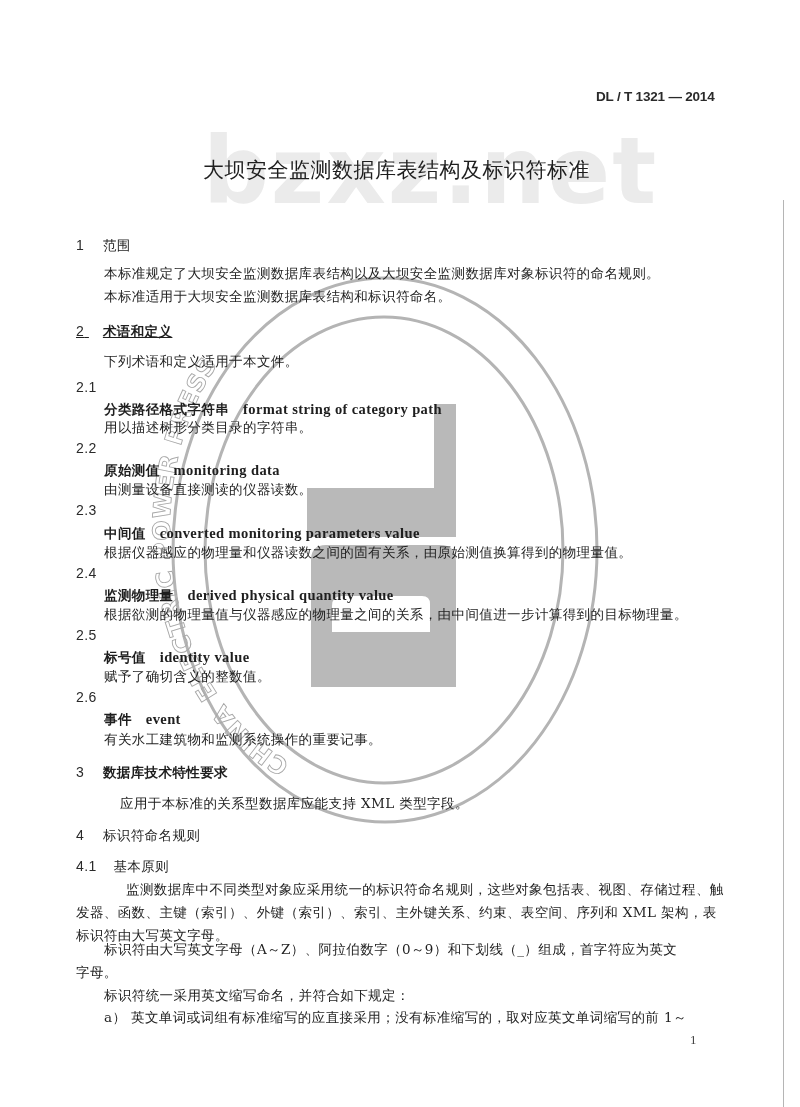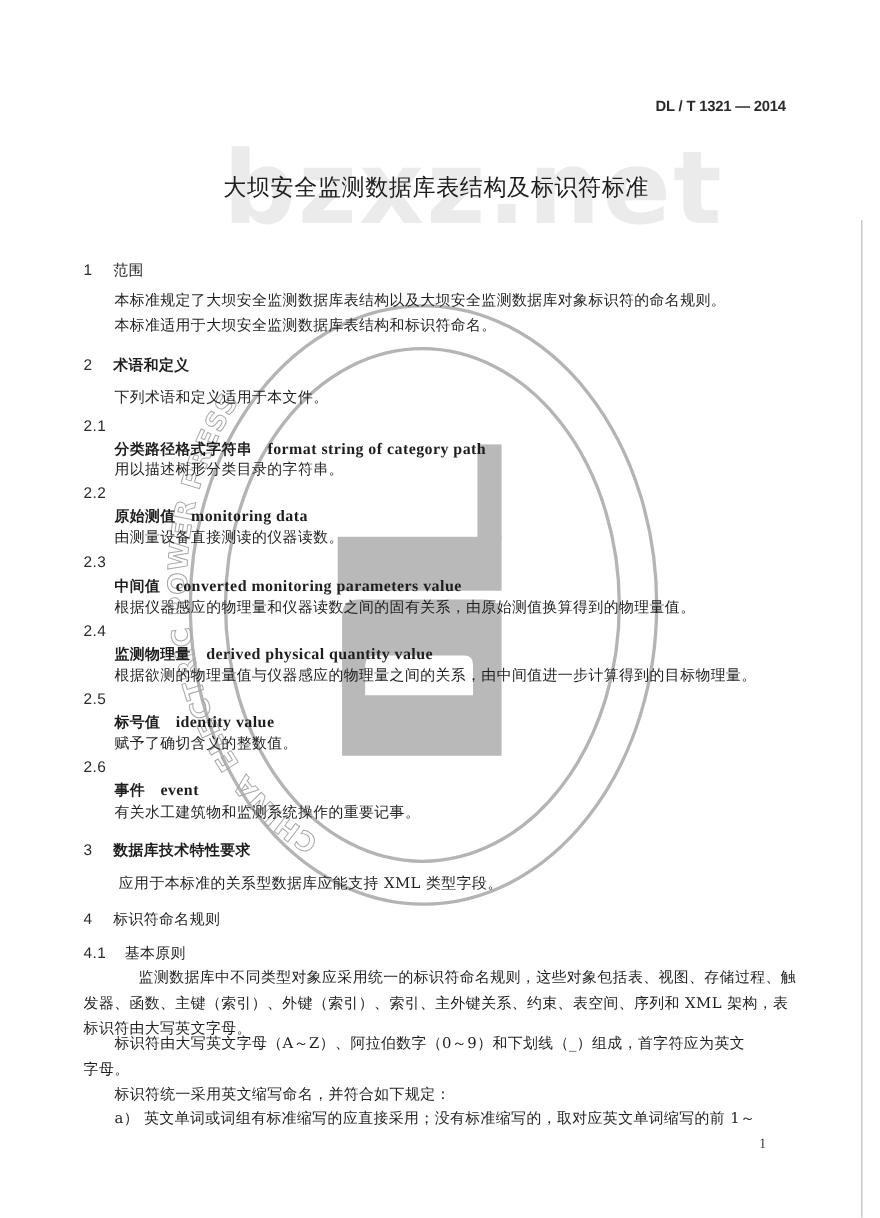--- a/index.html
+++ b/index.html
@@ -109,21 +109,21 @@
 
 <div class="layer content">
 
   <div class="line heading" style="left:76px; top:236px;">
     <span class="num">1</span>
     <span style="margin-left:14px;">范围</span>
   </div>
   <div class="line serif" style="left:104px; top:264px;">本标准规定了大坝安全监测数据库表结构以及大坝安全监测数据库对象标识符的命名规则。</div>
   <div class="line serif" style="left:104px; top:287px;">本标准适用于大坝安全监测数据库表结构和标识符命名。</div>
 
-  <div class="line heading" style="left:76px; top:322px;">
+  <div class="line heading" style="left:76px; top:322px;text-decoration:underline;">
     <span class="num">2</span>
     <span class="bold" style="margin-left:14px;">术语和定义</span>
   </div>
   <div class="line serif" style="left:104px; top:352px;">下列术语和定义适用于本文件。</div>
 
   <div class="line num" style="left:76px; top:378px;">2.1</div>
   <div class="line serif" style="left:104px; top:418px;">用以描述树形分类目录的字符串。</div>
   <div class="line" style="left:104px; top:400px;">
     <span class="term-zh">分类路径格式字符串</span><span class="term-en">format string of category path</span>
   </div>
@@ -155,21 +155,21 @@
   <div class="line num" style="left:76px; top:688px;">2.6</div>
   <div class="line" style="left:104px; top:710px;">
     <span class="term-zh">事件</span><span class="term-en">event</span>
   </div>
   <div class="line serif" style="left:104px; top:730px;">有关水工建筑物和监测系统操作的重要记事。</div>
 
   <div class="line heading" style="left:76px; top:763px;">
     <span class="num">3</span>
     <span class="bold" style="margin-left:14px;">数据库技术特性要求</span>
   </div>
-  <div class="line serif" style="left:108px; top:794px;">应用于本标准的关系型数据库应能支持 XML 类型字段。</div>
+  <div class="line serif" style="left:120px; top:794px;">应用于本标准的关系型数据库应能支持 XML 类型字段。</div>
 
   <div class="line heading" style="left:76px; top:826px;">
     <span class="num">4</span>
     <span style="margin-left:14px;">标识符命名规则</span>
   </div>
 
   <div class="line heading" style="left:76px; top:857px;">
     <span class="num">4.1</span>
     <span style="margin-left:12px;">基本原则</span>
   </div>

